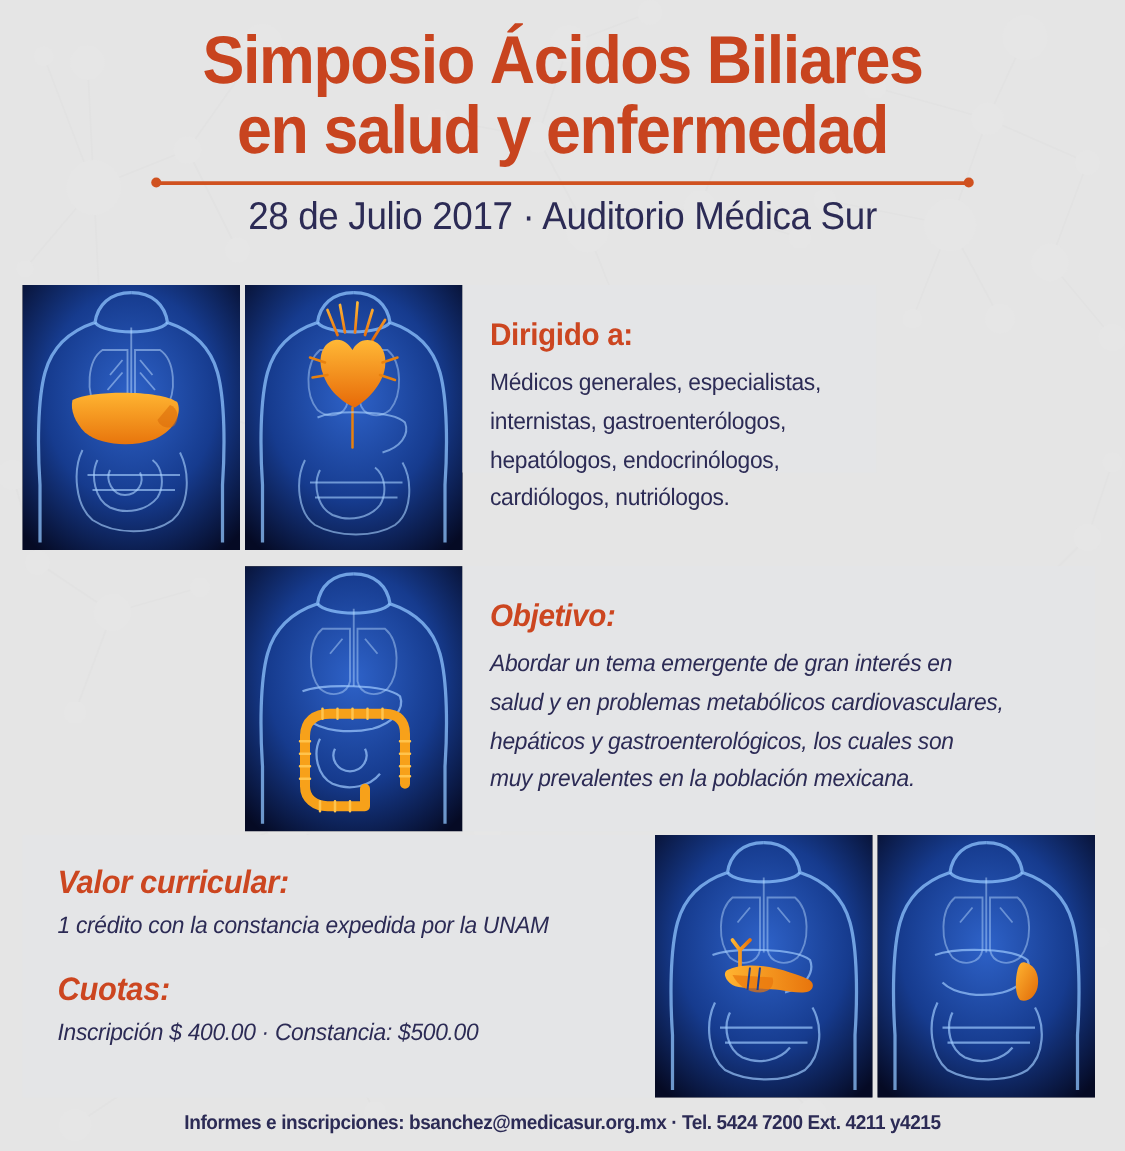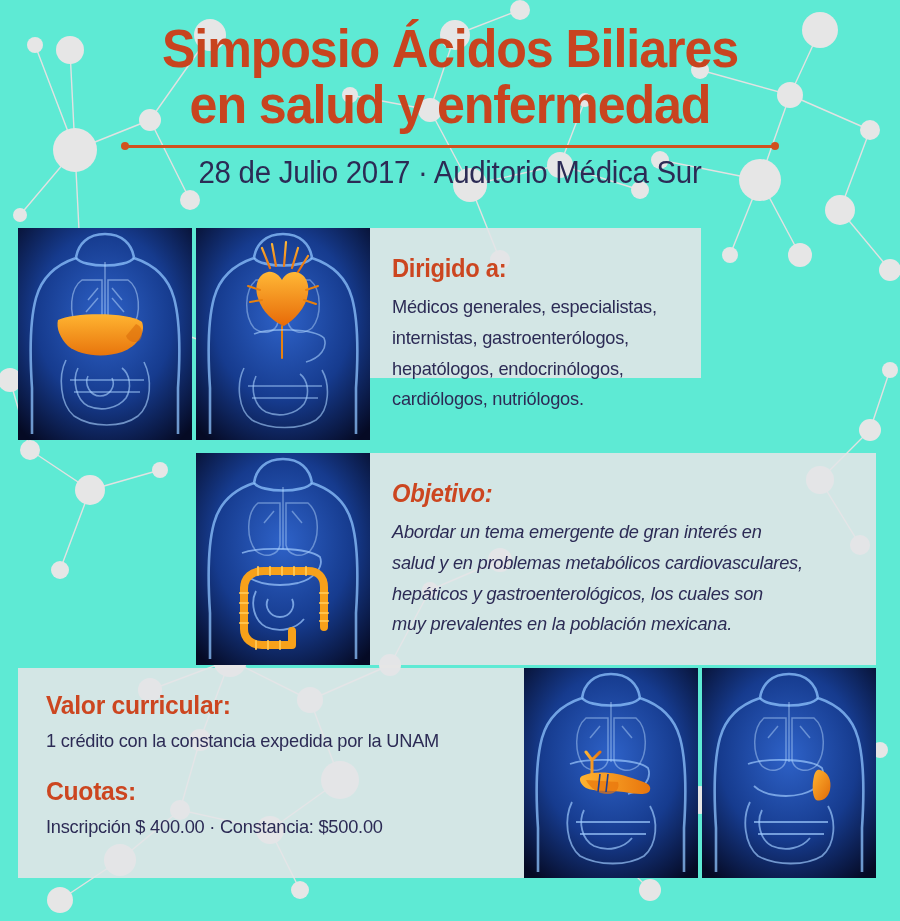--- a/index.html
+++ b/index.html
@@ -13,21 +13,21 @@
   body {
     font-family: "Liberation Sans", sans-serif;
     background: #ffffff;
     position: relative;
   }
 
   #poster {
     position: relative;
     width: 900px;
     height: 921px;
-    background: #5eead4;
+    background: #e5e5e5;
     overflow: hidden;
   }
 
   
   #bg-molecules {
     position: absolute;
     inset: 0;
     width: 900px;
     height: 921px;
     z-index: 0;
@@ -92,21 +92,21 @@
 
   
   .panel {
     position: absolute;
     background: rgba(228,229,231,0.88);
     z-index: 2;
   }
 
   #panel-dirigido { left: 370px; top: 228px; width: 331px; height: 150px; }
   #panel-objetivo { left: 370px; top: 453px; width: 506px; height: 212px; font-style: italic; }
-  #panel-valor    { left: 18px;  top: 668px; width: 506px; height: 210px; }
+  #panel-valor    { left: 18px;  top: 668px; width: 506px; height: 210px; font-style: italic; }
 
   .panel-inner { padding: 26px 0 0 22px; }
   #panel-valor .panel-inner { padding: 22px 0 0 28px; }
 
   .panel-heading {
     color: #CC4620;
     font-weight: bold;
     font-size: 25px;
     letter-spacing: -0.3px;
     margin-bottom: 9px;
@@ -481,14 +481,17 @@
         <path d="M46 96 C62 90 108 90 120 100 C124 110 116 122 100 126 C84 130 62 128 52 118"></path>
         <path d="M48 134 C40 150 42 176 56 188 C74 198 104 198 120 188 C134 176 134 152 126 138"></path>
         <path d="M60 142 C54 154 58 172 70 178 C84 184 100 180 108 170"></path>
         <path d="M52 154 L126 154 M56 166 L122 166"></path>
       </g>
       <path d="M118 102 C126 104 130 112 128 122 C126 130 120 134 114 132 C110 128 110 116 112 108
                C113 104 115 101 118 102 Z" fill="url(#orgS)"></path>
     </svg>
   </div>
 
+  <div class="footer">
+    <div class="footer-text">Informes e inscripciones: bsanchez@medicasur.org.mx · Tel. 5424 7200 Ext. 4211 y4215</div>
+  </div>
 
 </div>
 
 </body></html>

